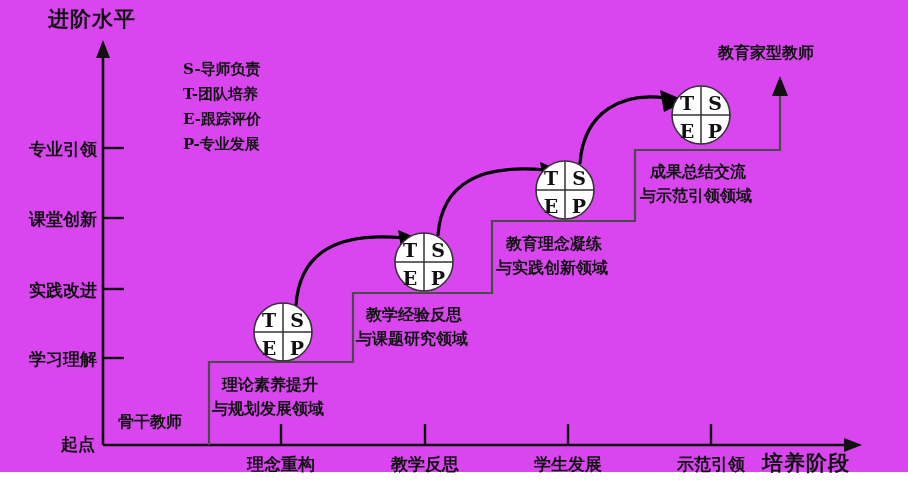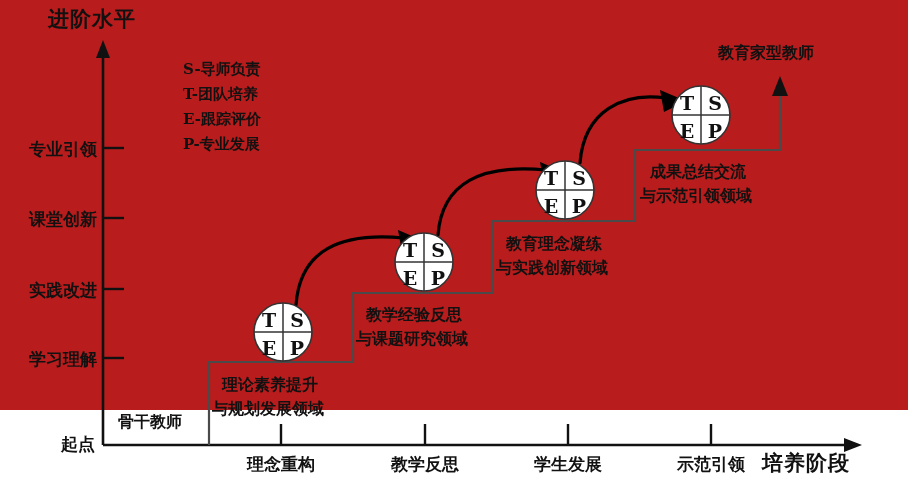--- a/index.html
+++ b/index.html
@@ -1,18 +1,18 @@
 <!DOCTYPE html>
 <html><head>
 <meta charset="utf-8">
 <style>
   html,body{margin:0;padding:0;background:#ffffff;}
   body{width:908px;height:490px;overflow:hidden;
        font-family:"DejaVu Serif","Liberation Serif",serif;}
-  #stage{position:relative;width:908px;height:410px;background:#b91c1c;}
+  #stage{position:relative;width:908px;height:472px;background:#d946ef;}
   svg{position:absolute;left:0;top:0;width:908px;height:490px;}
   .cn{font-family:"DejaVu Serif","Liberation Serif",serif;font-weight:bold;fill:#111;}
   .axis-title{font-size:21px;letter-spacing:1px;}
   .axis-tick-label{font-size:17px;}
   .legend-item{font-size:15px;}
   .step-label{font-size:16px;}
   .badge-letter{font-family:"DejaVu Serif","Liberation Serif",serif;
                 font-weight:bold;font-size:19px;fill:#111;}
   .corner-label{font-size:16px;}
   .line{stroke:#111;fill:none;}

